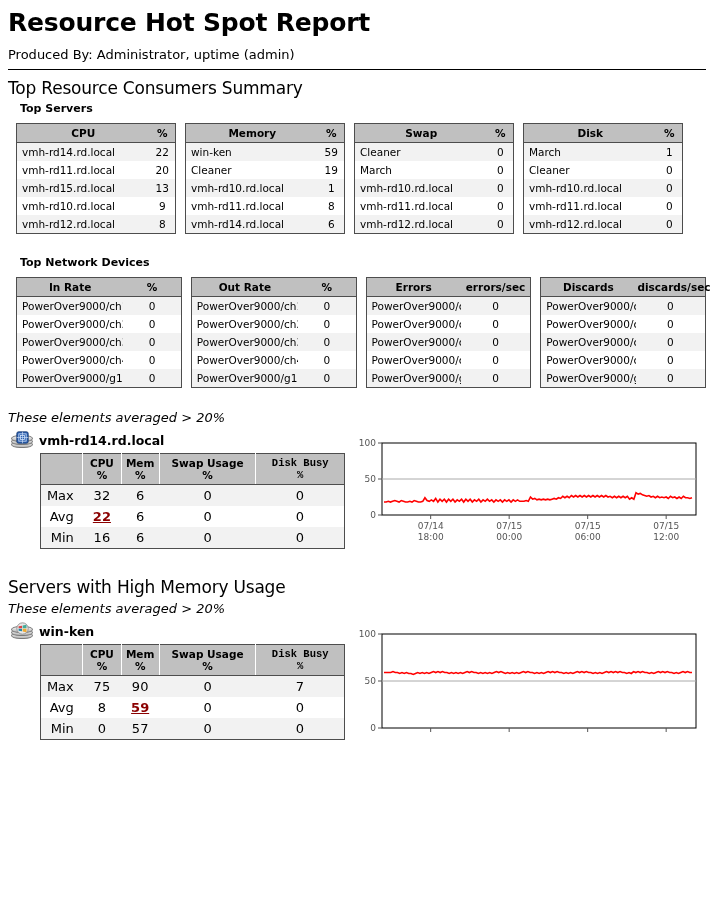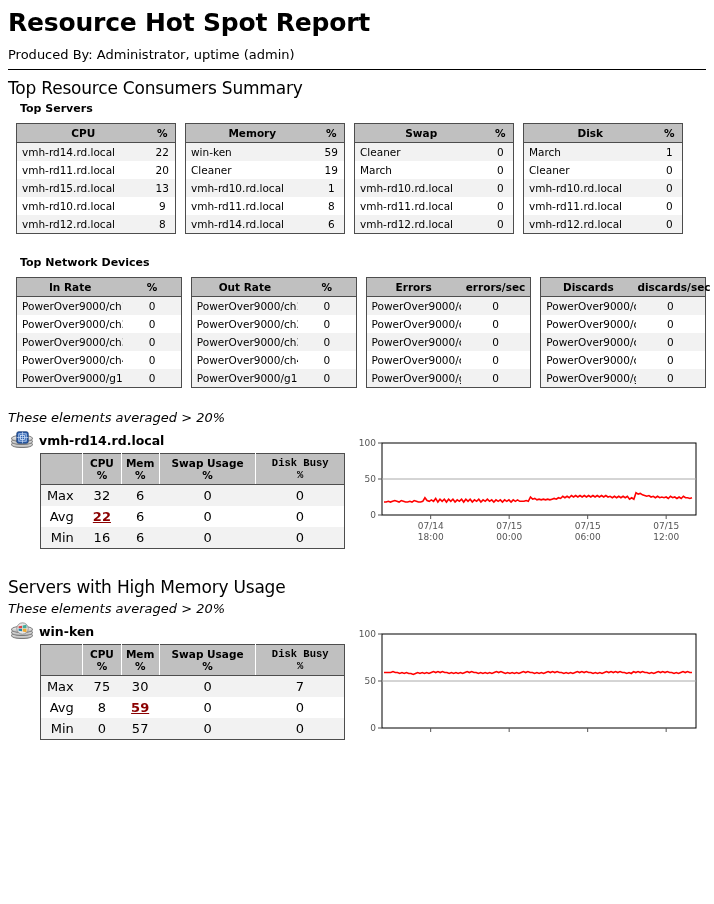--- a/index.html
+++ b/index.html
@@ -513,21 +513,21 @@
               <th>CPU<br>%</th>
               <th>Mem<br>%</th>
               <th>Swap Usage<br>%</th>
               <th>Disk Busy<br>%</th>
             </tr>
           </thead>
           <tbody>
             <tr>
               <td class="rowlab">Max</td>
               <td>75</td>
-              <td>30</td>
+              <td>90</td>
               <td>0</td>
               <td>7</td>
             </tr>
             <tr>
               <td class="rowlab">Avg</td>
               <td>8</td>
               <td><a class="hot" href="#">59</a></td>
               <td>0</td>
               <td>0</td>
             </tr>

